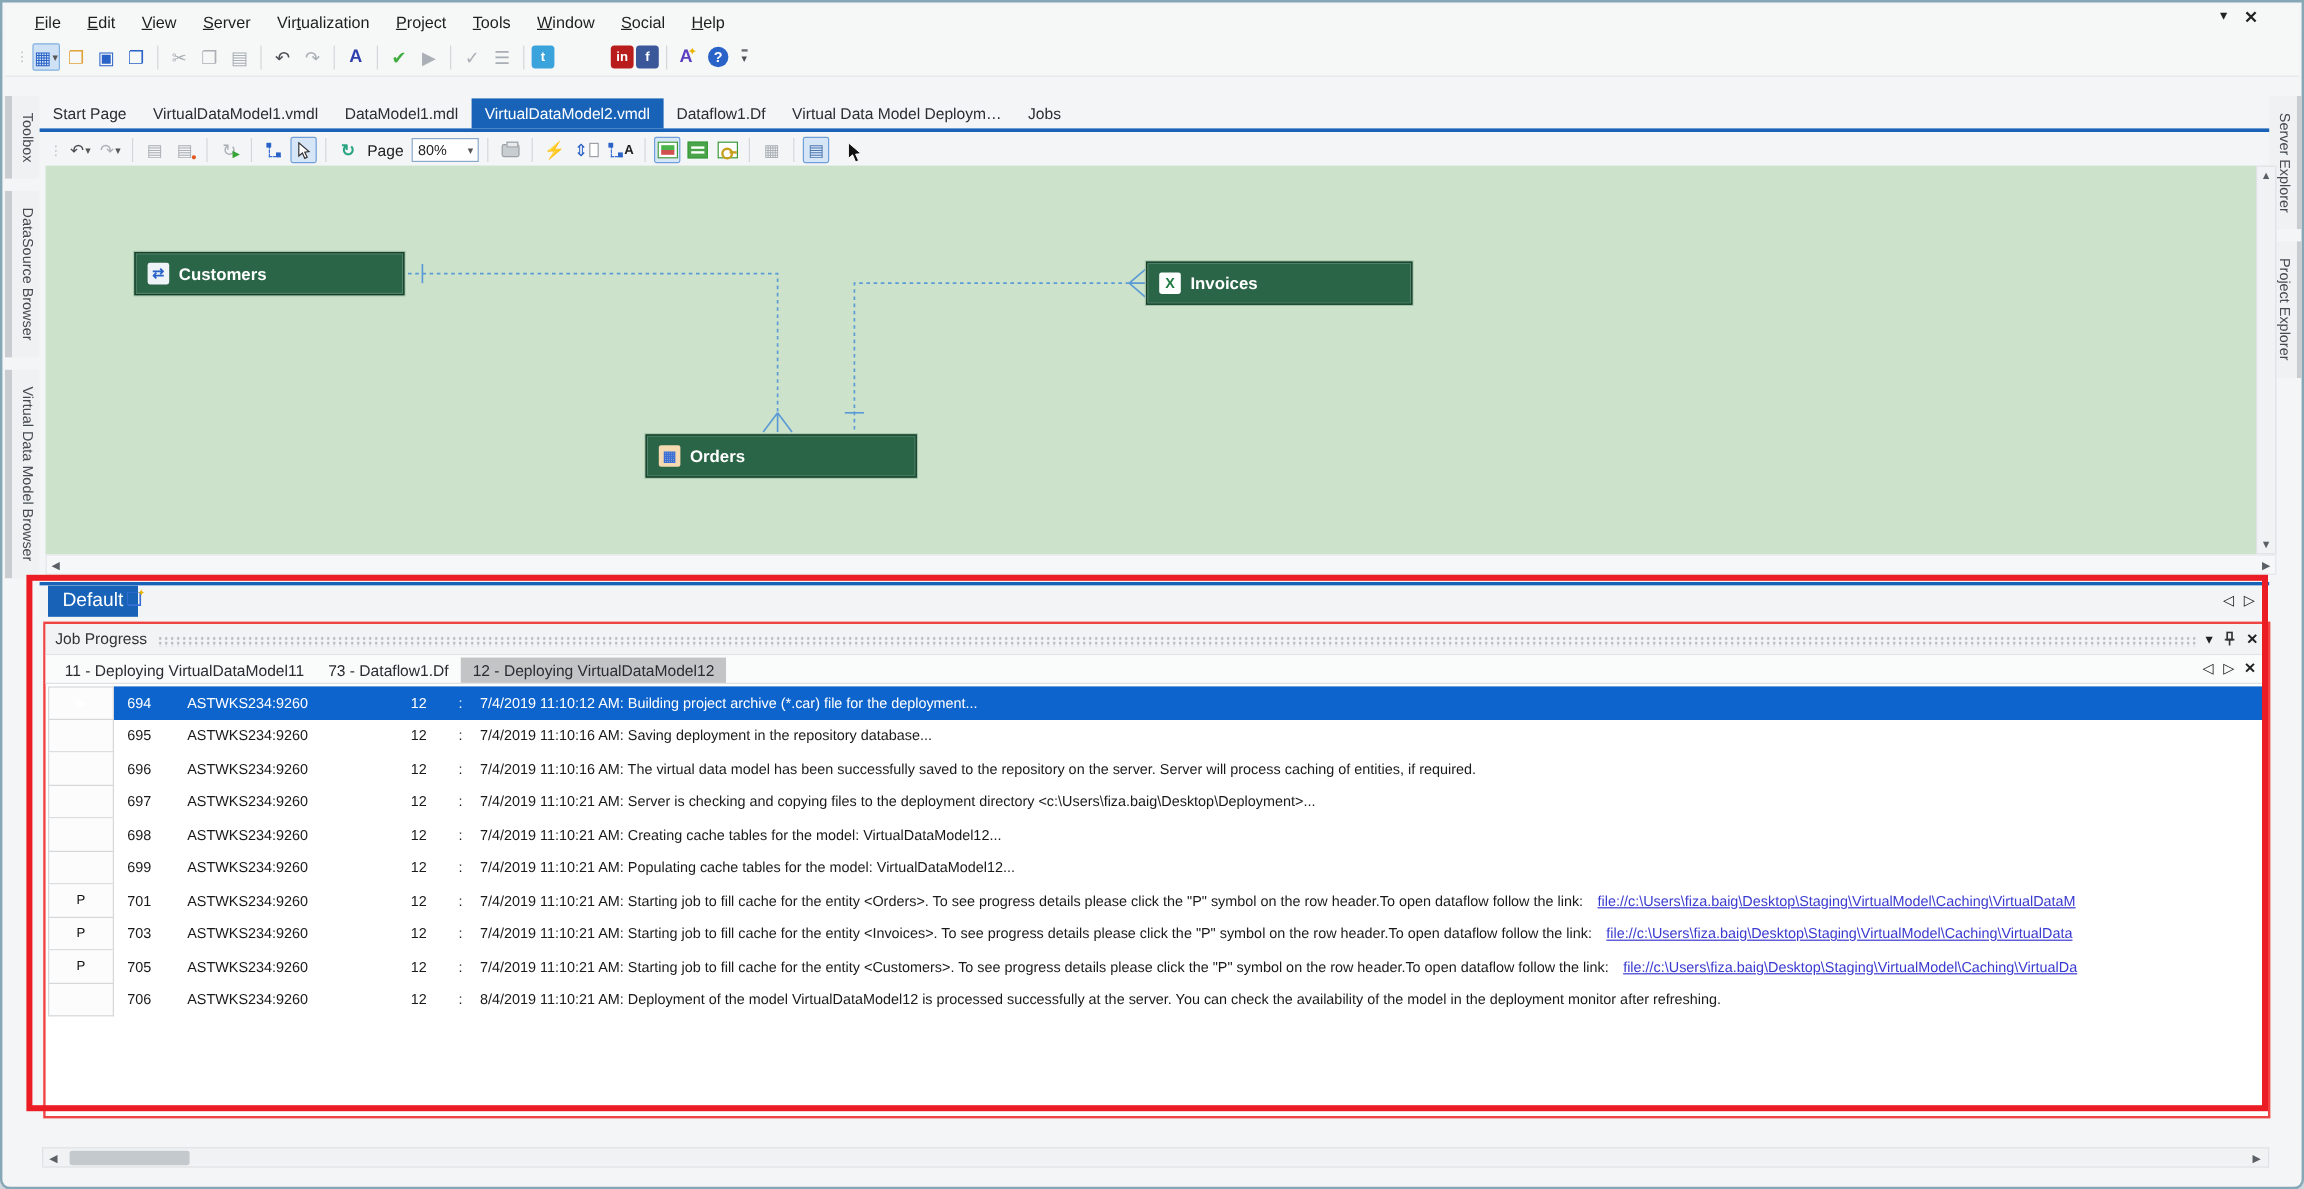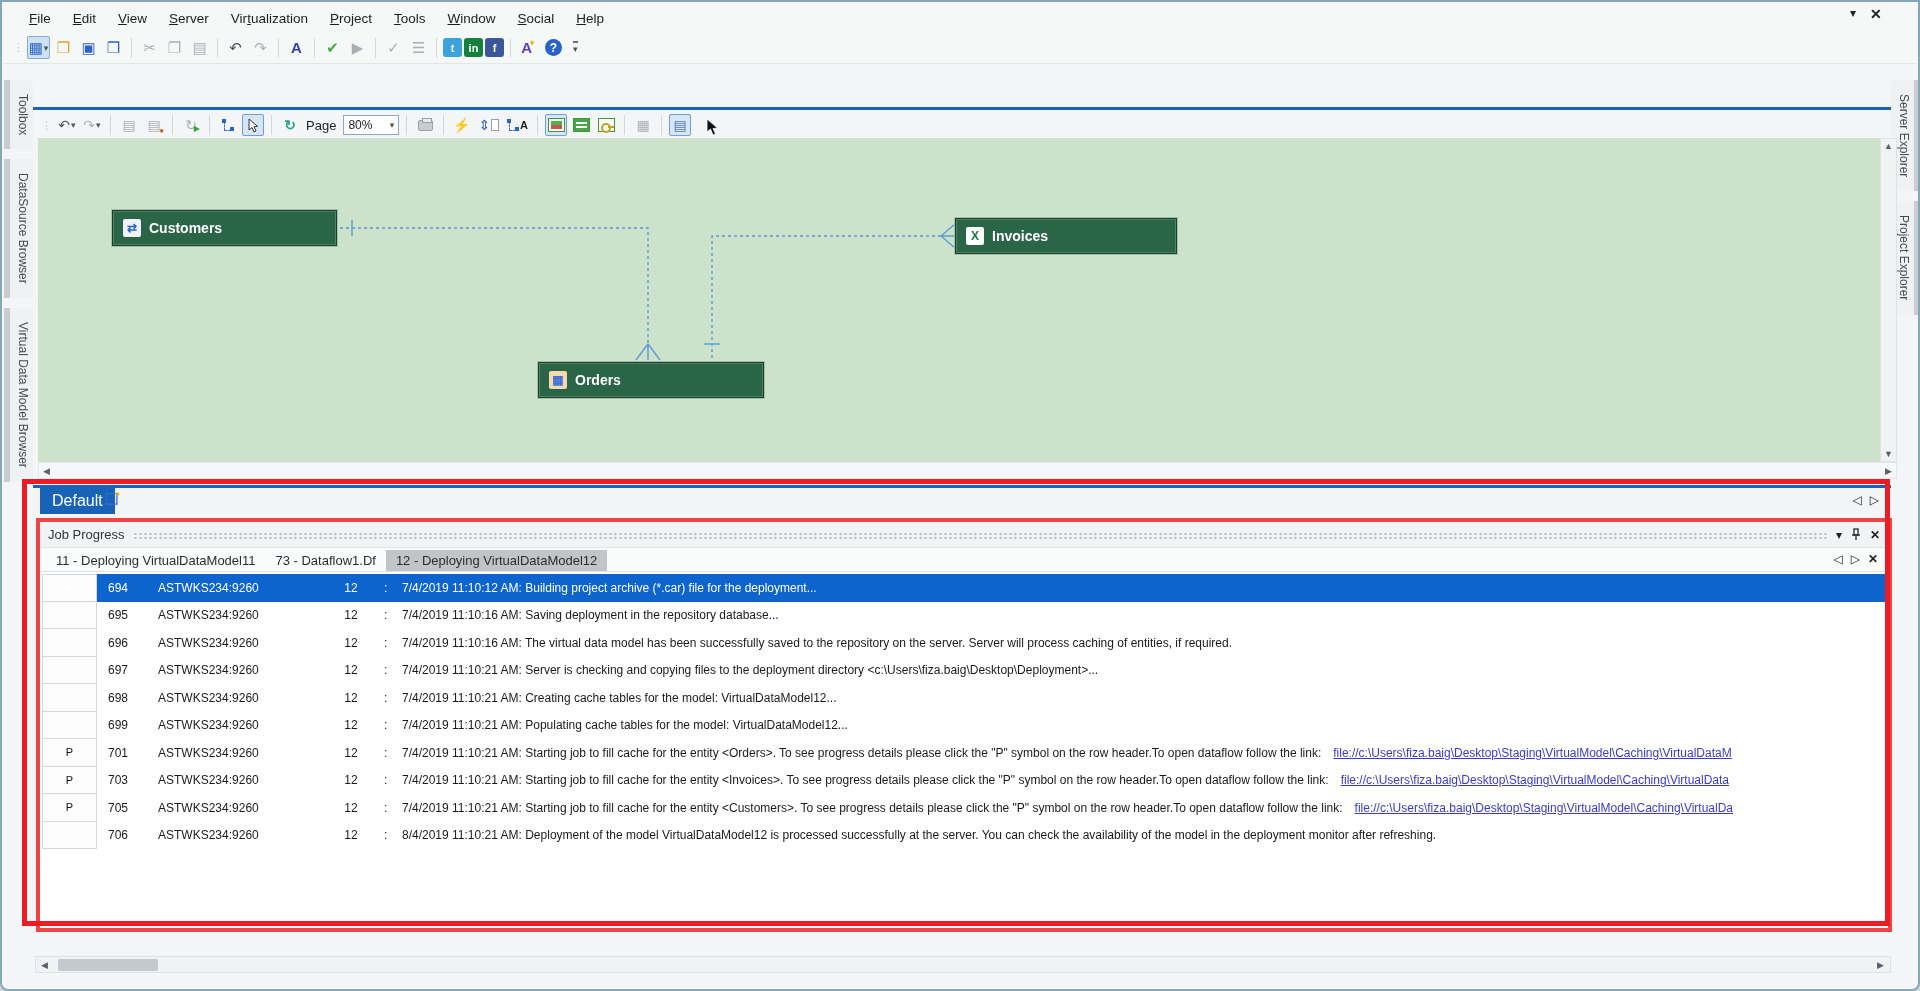--- a/index.html
+++ b/index.html
@@ -20,21 +20,21 @@
     border-bottom:1px solid #e3e6e8; }
   .grip { color:#bcc2c8; font-size:11px; margin:0 3px; letter-spacing:-2px; }
   .tbtn { width:23px; height:23px; display:flex; align-items:center; justify-content:center;
     font-size:15px; border:1px solid transparent; border-radius:2px; }
   .tbtn.hl { background:#cfe2f5; border-color:#7fb0e0; }
   .sep { width:1px; height:20px; background:#d4d8db; margin:0 4px; }
   .c-blue { color:#2a63c8; } .c-orange { color:#e0a23c; } .c-gray { color:#aab0b6; }
   .c-dark { color:#4a4f54; } .c-green { color:#3fae3f; } .c-purple { color:#5b3fbf; }
   .social { width:19px; height:19px; border-radius:3px; color:#fff; font-size:11px; font-weight:bold;
     display:flex; align-items:center; justify-content:center; }
-  .tw { background:#3aa3dc; } .li { background:#15803d; } .fb { background:#3a579a; }
+  .tw { background:#3aa3dc; } .li { background:#b91c1c;margin-left:45px; } .fb { background:#3a579a; }
   .help-circ { width:17px; height:17px; border-radius:50%; background:#2a63c8; color:#fff;
     font-size:12px; font-weight:bold; display:flex; align-items:center; justify-content:center; }
   .star { color:#e8b400; font-size:9px; margin-left:-4px; margin-top:-10px; }
   .overflow { border-top:2px solid #6a7075; font-size:9px; color:#4a4f54; padding-top:1px; margin-left:6px; }
   
   .vstrip { position:absolute; top:78px; width:29px; display:flex; flex-direction:column; gap:10px; }
   .vstrip.left { left:2px; } .vstrip.right { left:1889px; }
   .vtab { writing-mode:vertical-rl; text-orientation:mixed; font-size:12px; color:#444a50;
     background:#f0f1f2; padding:14px 3px; white-space:nowrap; }
   .vstrip.left .vtab { border-left:6px solid #c9cdd1; border-radius:0 3px 3px 0; }
@@ -93,21 +93,21 @@
   
   .def-blue-line { position:absolute; left:31px; top:483px; width:1858px; height:3px; background:#1863b8; }
   .default-strip { position:absolute; left:31px; top:486px; width:1858px; height:27px; background:#f3f4f5; }
   .default-tab { position:absolute; left:7px; top:0; height:26px; background:#1863b8; color:#fff;
     font-size:16px; display:flex; align-items:center; padding:0 12px; }
   .newtab-icon { position:absolute; left:72px; top:2px; font-size:15px; color:#3a6fd8; }
   .newtab-icon .star { font-size:8px; margin:0; position:relative; top:-7px; left:-4px; }
   .strip-arrows { position:absolute; right:12px; top:5px; font-size:12px; color:#222; display:flex; gap:8px; }
   
   .jobpanel { position:absolute; left:34px; top:516px; width:1856px; height:414px; background:#fff;
-    border:4px solid #ef4444;text-align:right; }
+    border:2px solid #ef4444;text-align:right; }
   .jp-header { position:absolute; left:0; top:0; right:0; height:26px; background:#f2f3f4;
     display:flex; align-items:center; padding:0 8px; gap:8px; border-bottom:1px solid #e2e5e7; }
   .jp-title { font-size:13px; color:#333; white-space:nowrap; }
   .jp-dots { flex:1; height:9px; margin-top:3px;
     background-image:radial-gradient(circle, #b9bec3 1px, transparent 1.3px);
     background-size:5px 4px; }
   .jp-ctrl { font-size:12px; color:#222; display:flex; gap:9px; align-items:center; }
   .jp-tabs { position:absolute; left:0; top:26px; right:0; height:24px; display:flex; align-items:flex-end;
     font-size:13px; border-bottom:1px solid #dfe2e4; background:#fafbfb; padding-left:6px; }
   .jp-tab { padding:3px 10px; color:#2a2e32; white-space:nowrap; }
@@ -231,20 +231,29 @@
     <span class="vtab">Toolbox</span>
     <span class="vtab">DataSource Browser</span>
     <span class="vtab">Virtual Data Model Browser</span>
   </div>
 
   <div class="vstrip right">
     <span class="vtab">Server Explorer</span>
     <span class="vtab">Project Explorer</span>
   </div>
 
+  <div class="doctabs">
+    <span class="doc-tab">Start Page</span>
+    <span class="doc-tab">VirtualDataModel1.vmdl</span>
+    <span class="doc-tab">DataModel1.mdl</span>
+    <span class="doc-tab active">VirtualDataModel2.vmdl</span>
+    <span class="doc-tab">Dataflow1.Df</span>
+    <span class="doc-tab">Virtual Data Model Deploym…</span>
+    <span class="doc-tab">Jobs</span>
+  </div>
   <span class="doctab-ctrl" style="left:1848px"><span>▾</span></span>
   <span class="doctab-ctrl" style="left:1868px;font-weight:bold;font-size:14px"><span>✕</span></span>
   <div class="blue-line"></div>
 
   <div class="dtoolbar">
     <span class="grip">⋮</span>
     <span class="dbtn c-dark">
         <span>↶</span>
         <span class="caret">▾</span>
       </span>

